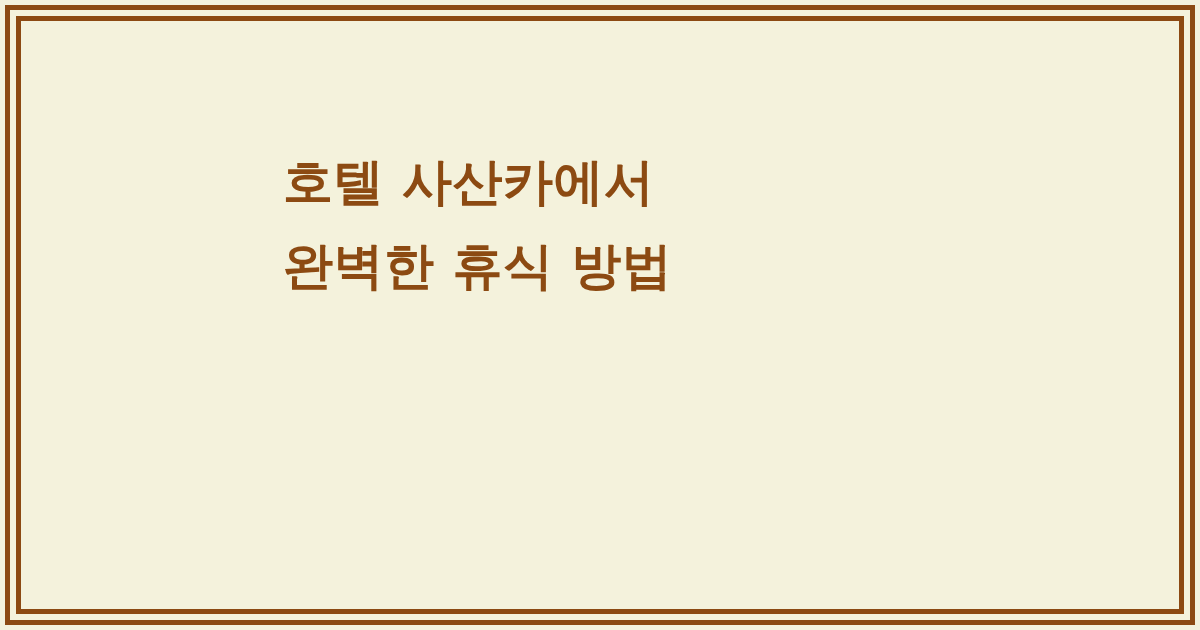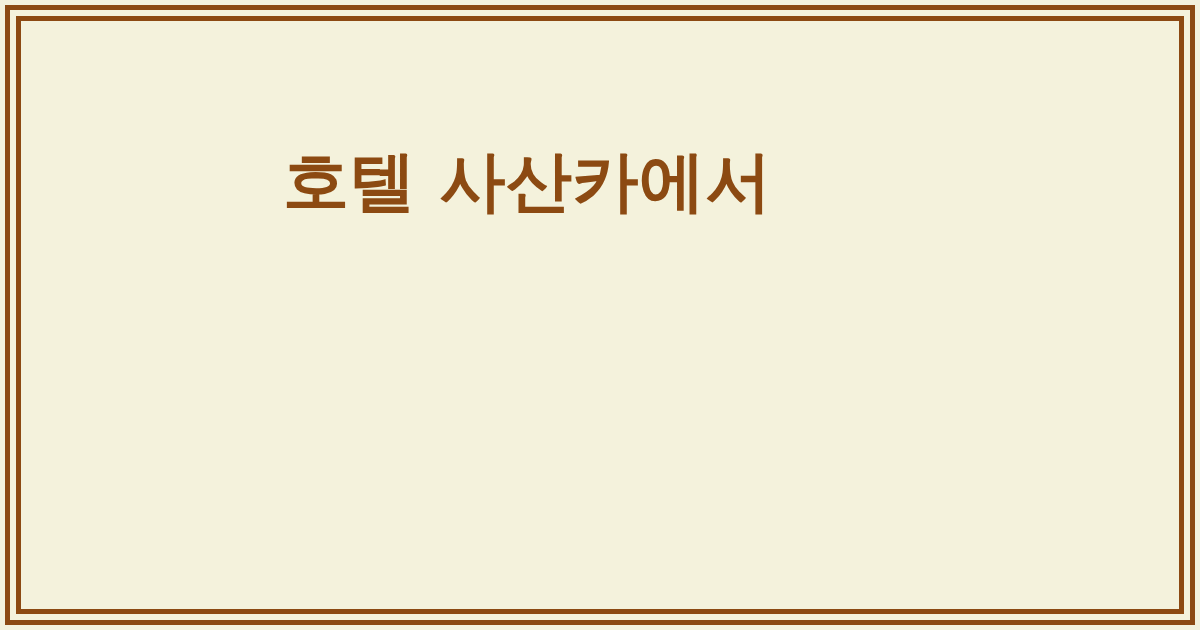--- a/index.html
+++ b/index.html
@@ -55,32 +55,33 @@
     height: 340px;
     display: flex;
     flex-direction: column;
     justify-content: flex-start;
   }
   .title-line {
     display: block;
     color: #8c4a12;
     font-family: "DejaVu Sans", "Liberation Sans", sans-serif;
     font-weight: 700;
-    font-size: 66px;
+    font-size: 50px;
     line-height: 84px;
     letter-spacing: 0.5px;
     white-space: nowrap;
     text-align: left;
   }
 </style>
 </head>
 <body>
 
 <div id="poster">
 
   <div class="frame frame-outer"></div>
   <div class="frame frame-inner"></div>
 
   <div class="title-area">
     <span class="title-line">호텔 사산카에서</span>
+    <span class="title-line">완벽한 휴식 방법</span>
   </div>
 
 </div>
 
 </body></html>

